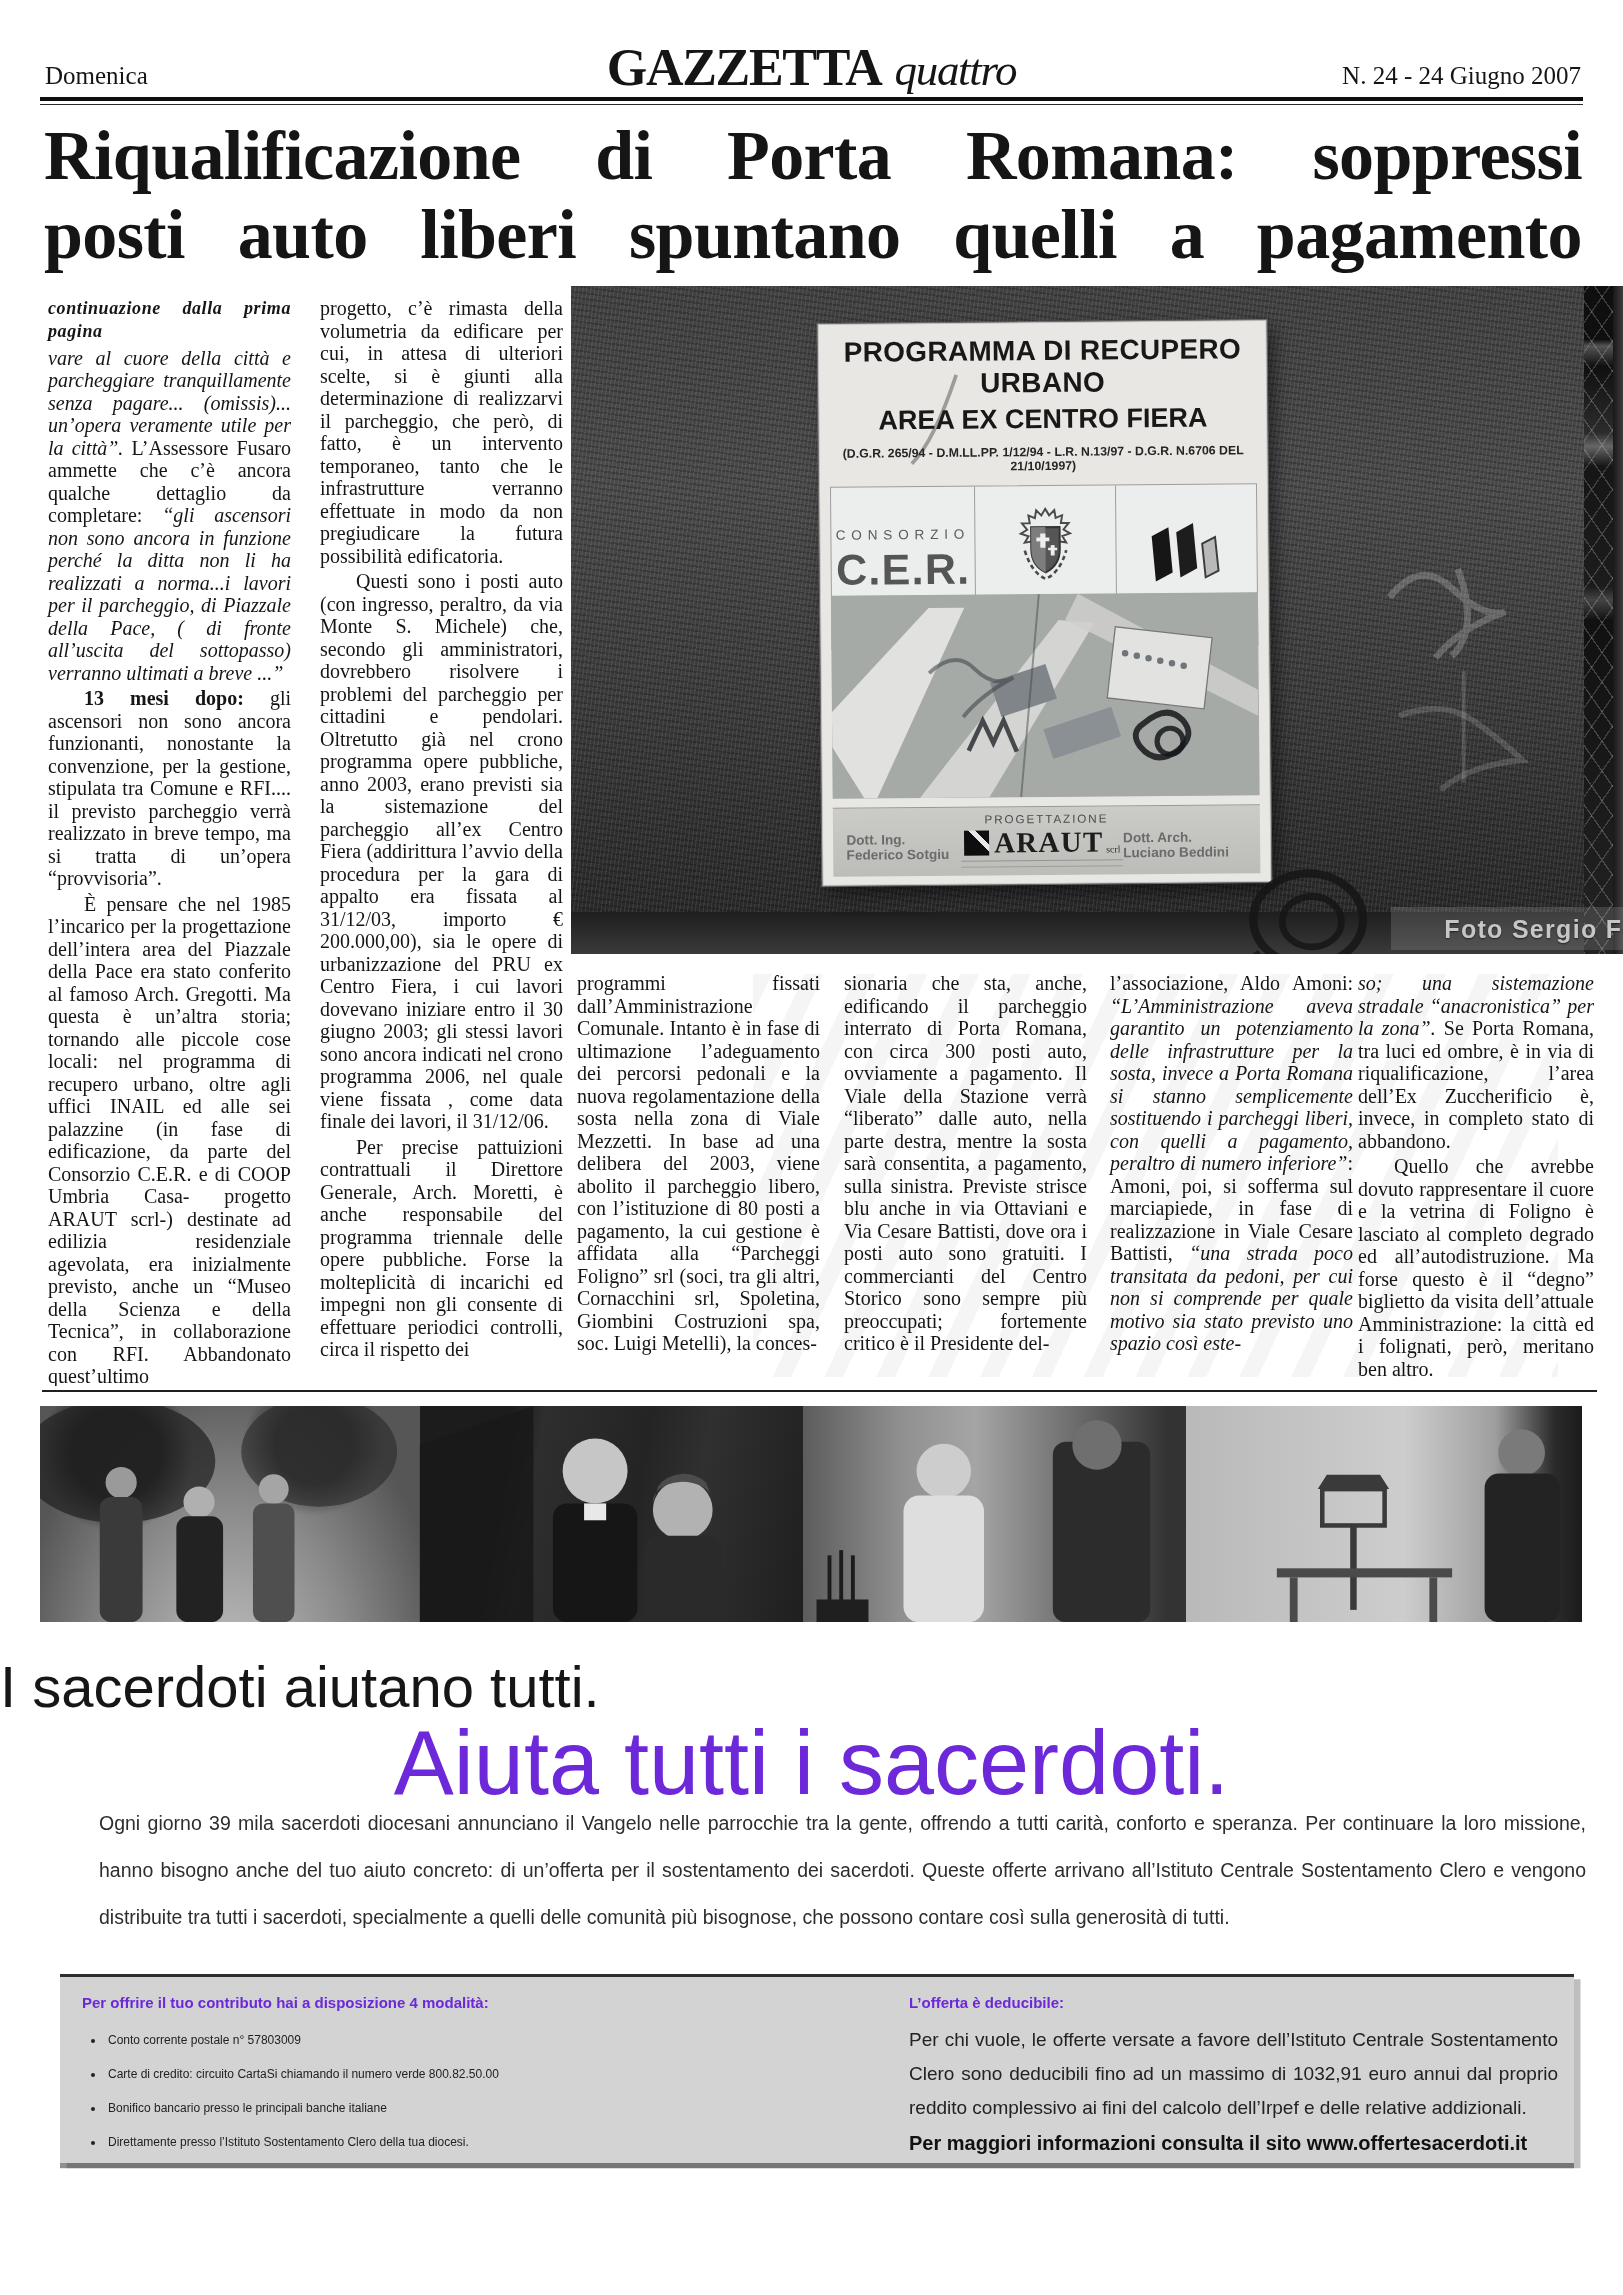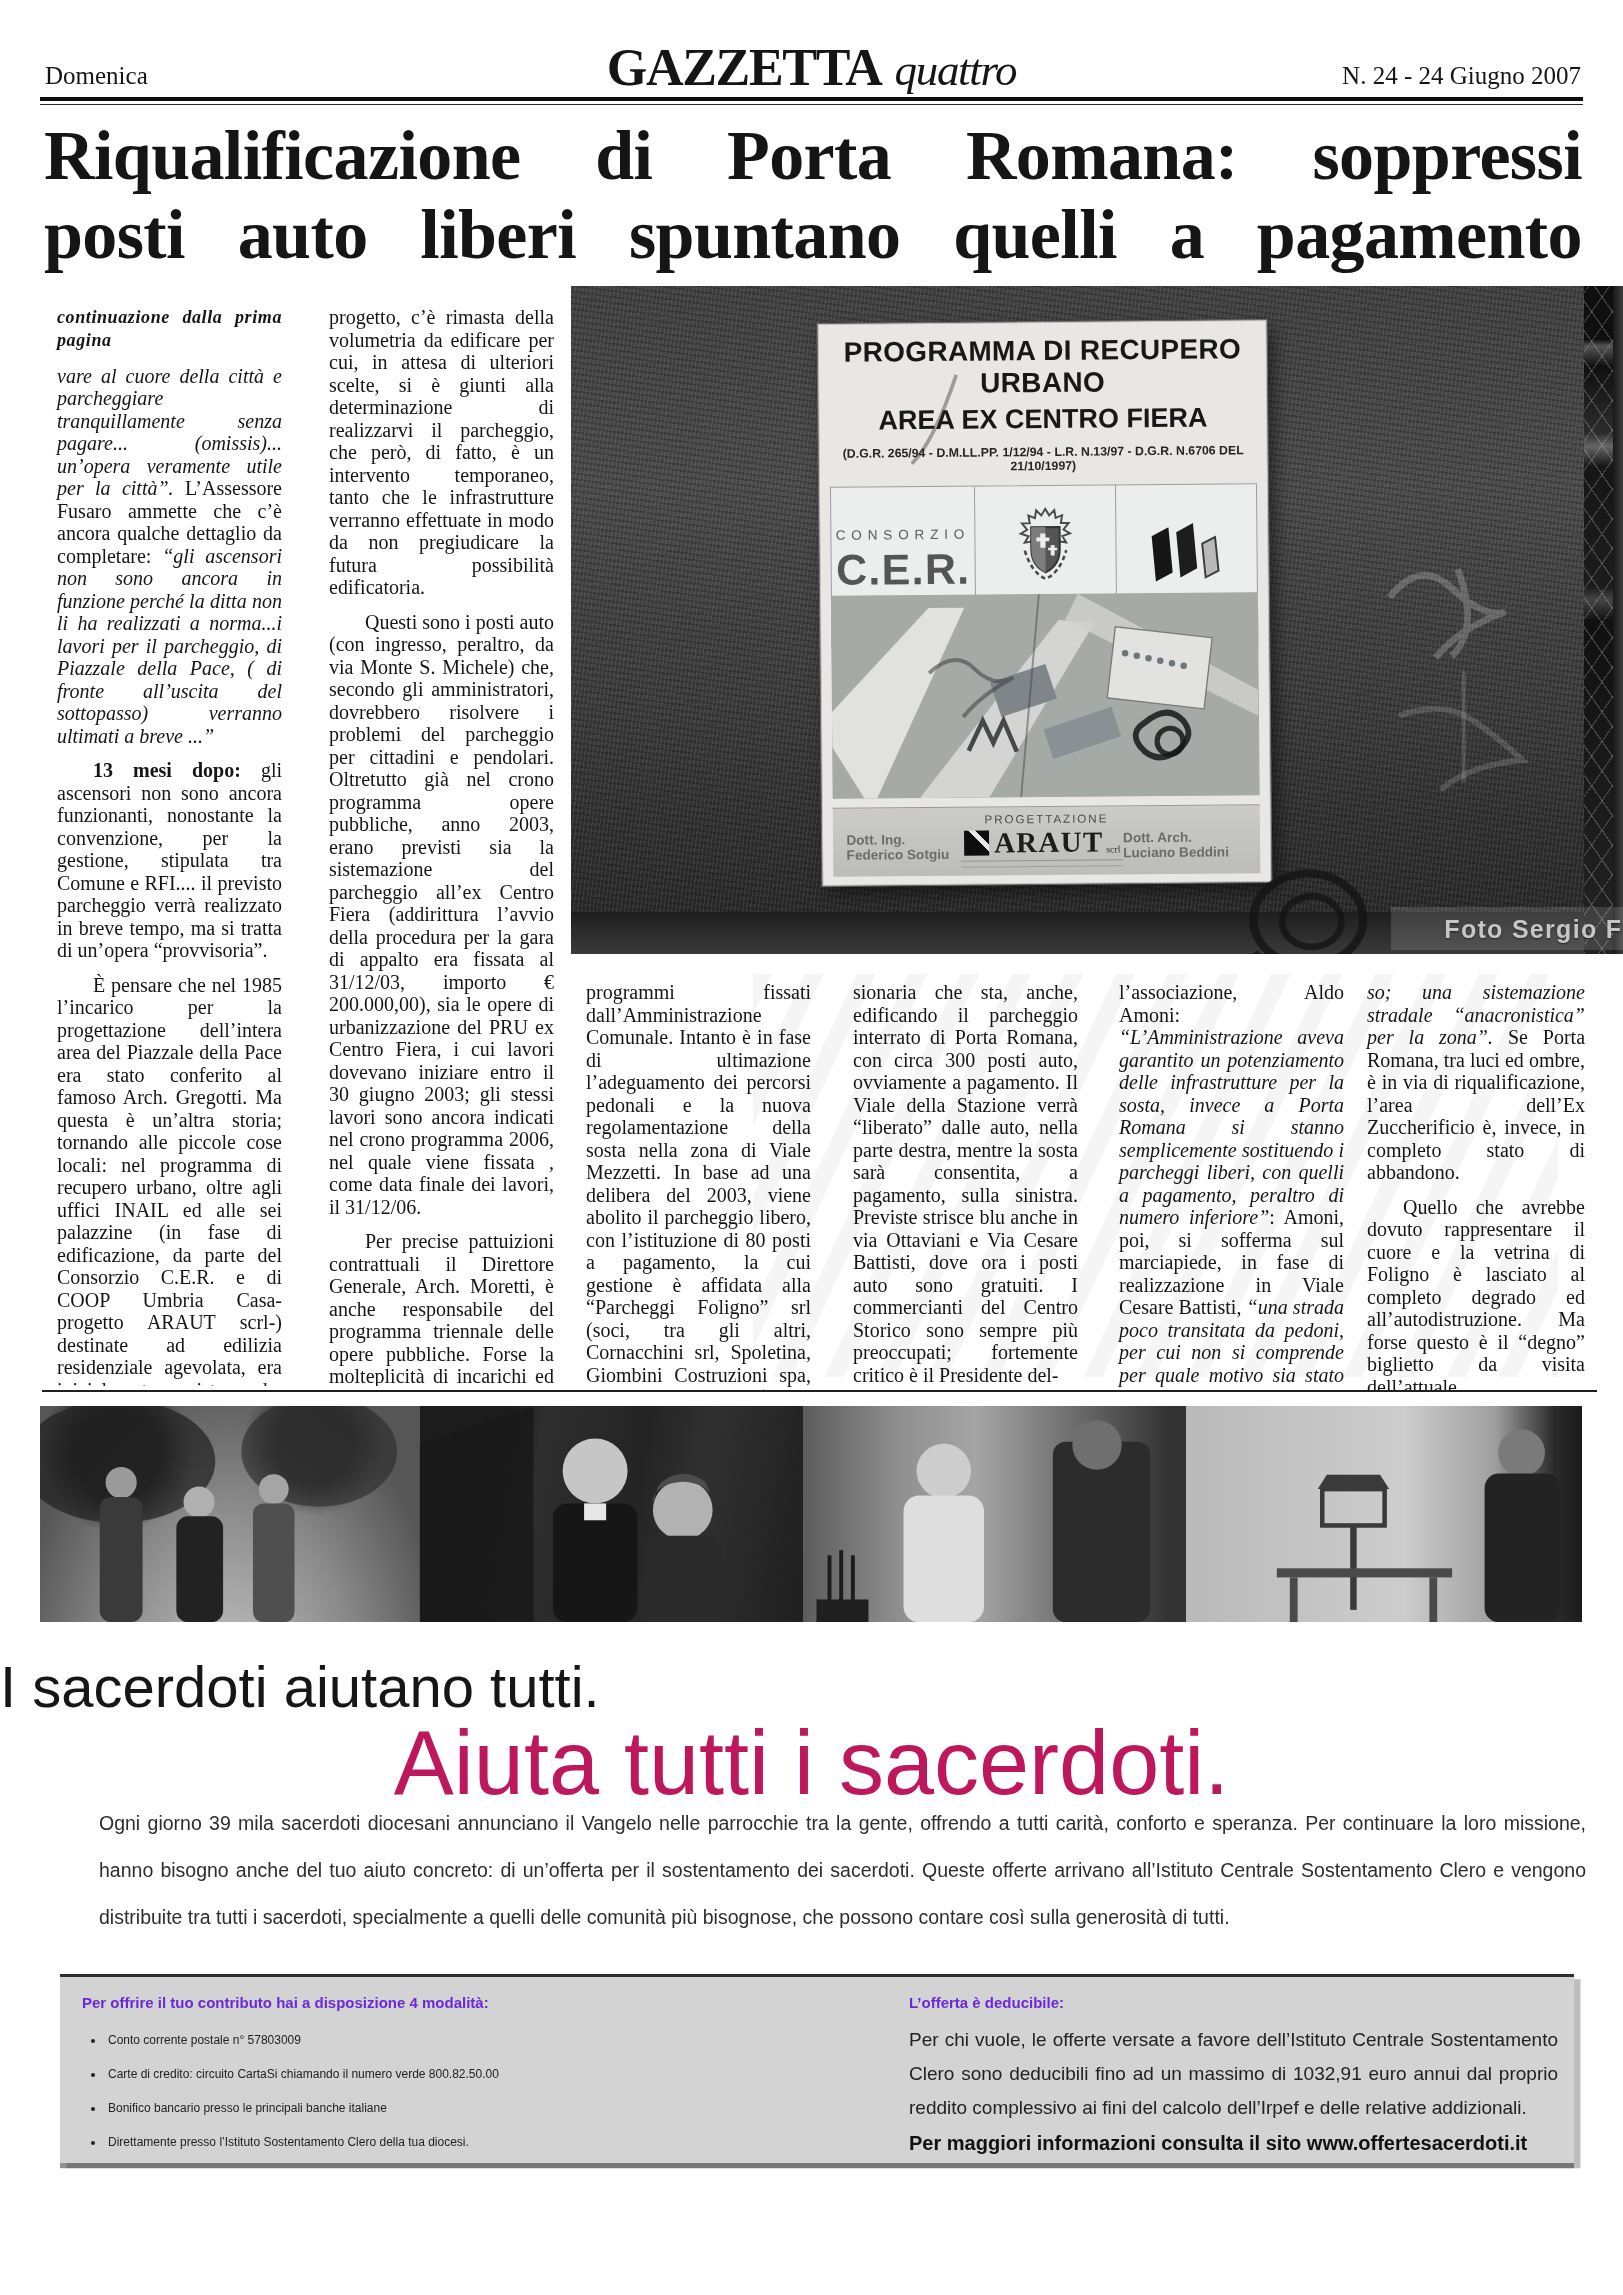--- a/index.html
+++ b/index.html
@@ -19,21 +19,21 @@
   .headline{position:absolute;left:44px;top:116px;width:1538px;font-weight:bold;}
   .hl{font-size:70px;line-height:79px;letter-spacing:-0.6px;
       text-align:justify;text-align-last:justify;}
 
   
   .col{position:absolute;width:249px;top:294px;height:1092px;
        font-size:20px;line-height:22.5px;text-align:justify;overflow:hidden;}
   #col1{left:45px;}  #col2{left:317px;}
   .col-low{top:969px;height:421px;}
   #col3{left:574px;} #col4{left:841px;} #col5{left:1107px;} #col6{left:1355px;width:242px;}
-  .col p{margin:12px;}
+  .col p{margin:3px;}
   .kicker{font-weight:bold;font-style:italic;font-size:18px;line-height:23.4px;letter-spacing:0.6px;}
   .it{font-style:italic;}
   .b{font-weight:bold;}
   .ind{text-indent:36px;}
   .cols-rule{position:absolute;left:42px;width:1555px;top:1390px;border-top:2.6px solid #1f1f1f;}
   .bleed{position:absolute;left:753px;top:974px;width:805px;height:403px;
          background:repeating-linear-gradient(115deg,rgba(0,0,0,0.04) 0 17px,transparent 17px 47px);
          pointer-events:none;}
 
   
@@ -112,21 +112,21 @@
   .ph3{width:383px;background:
       linear-gradient(90deg,#5c5c5c,#8f8f8f 25%,#a5a5a5 45%,#6f6f6f 70%,#333 95%);}
   .ph4{width:396px;background:
       linear-gradient(90deg,#b9b9b9,#cdcdcd 55%,#9f9f9f 78%,#2b2b2b 93%,#1b1b1b);}
   .strip-svg{position:absolute;inset:0;}
 
   
   .ad-h1{position:absolute;top:1653px;left:0;right:0;text-align:left;
          font-family:"Liberation Sans",sans-serif;font-size:58px;color:#161616;}
   .ad-h2{position:absolute;top:1712px;left:0;right:0;text-align:center;
-         font-family:"Liberation Sans",sans-serif;font-size:90px;color:#be185d;}
+         font-family:"Liberation Sans",sans-serif;font-size:90px;color:#6d28d9;}
   .ad-body{position:absolute;top:1800px;left:99px;width:1487px;
            font-family:"Liberation Sans",sans-serif;font-size:19.5px;line-height:47px;
            color:#2d2d2d;text-align:justify;}
   .ad-subhead{position:absolute;top:1914px;left:97px;width:1488px;
            font-family:"Liberation Sans",sans-serif;font-weight:bold;font-size:36px;
            text-align:justify;text-align-last:justify;color:#111;}
   .ad-box{position:absolute;top:1974px;left:60px;width:1514px;height:186px;background:#d3d3d3;
           border-top:3.9px solid #2e2e2e;
           box-shadow:0 5.2px 0 rgba(70,70,70,.6),6.5px 5.2px 0 rgba(70,70,70,.35);}
   .box-left{position:absolute;left:22px;top:17px;width:766px;}

